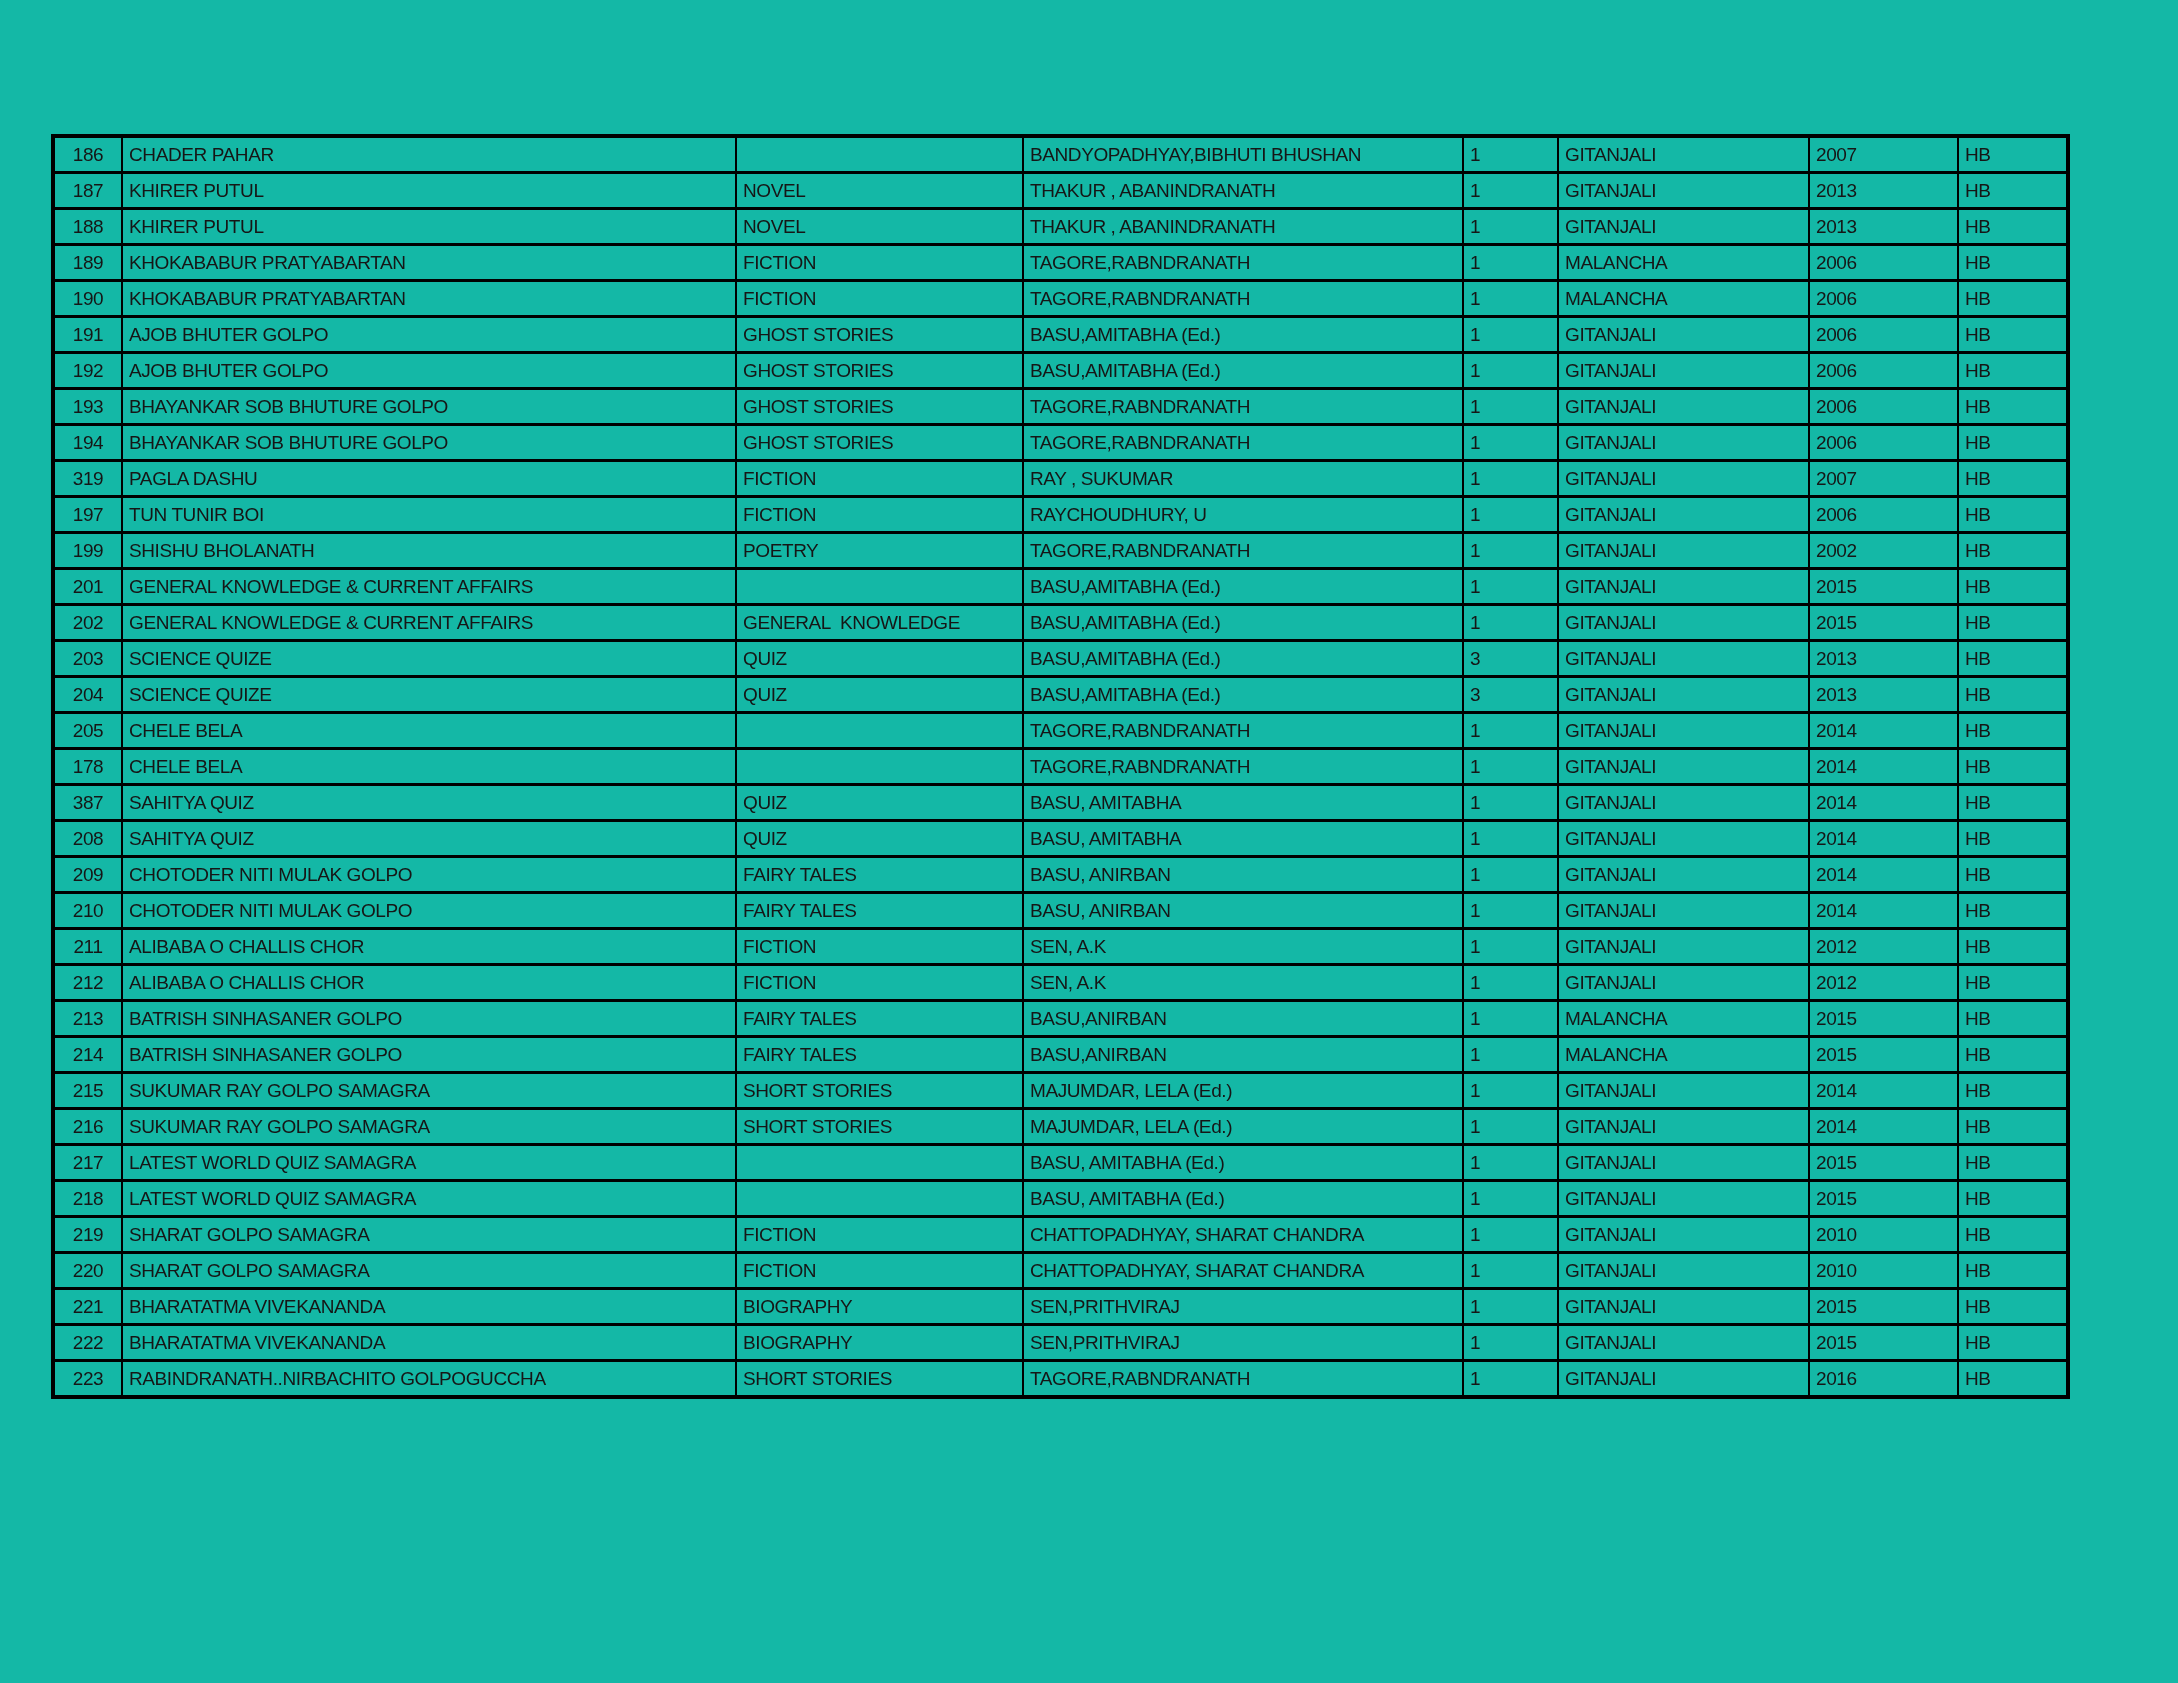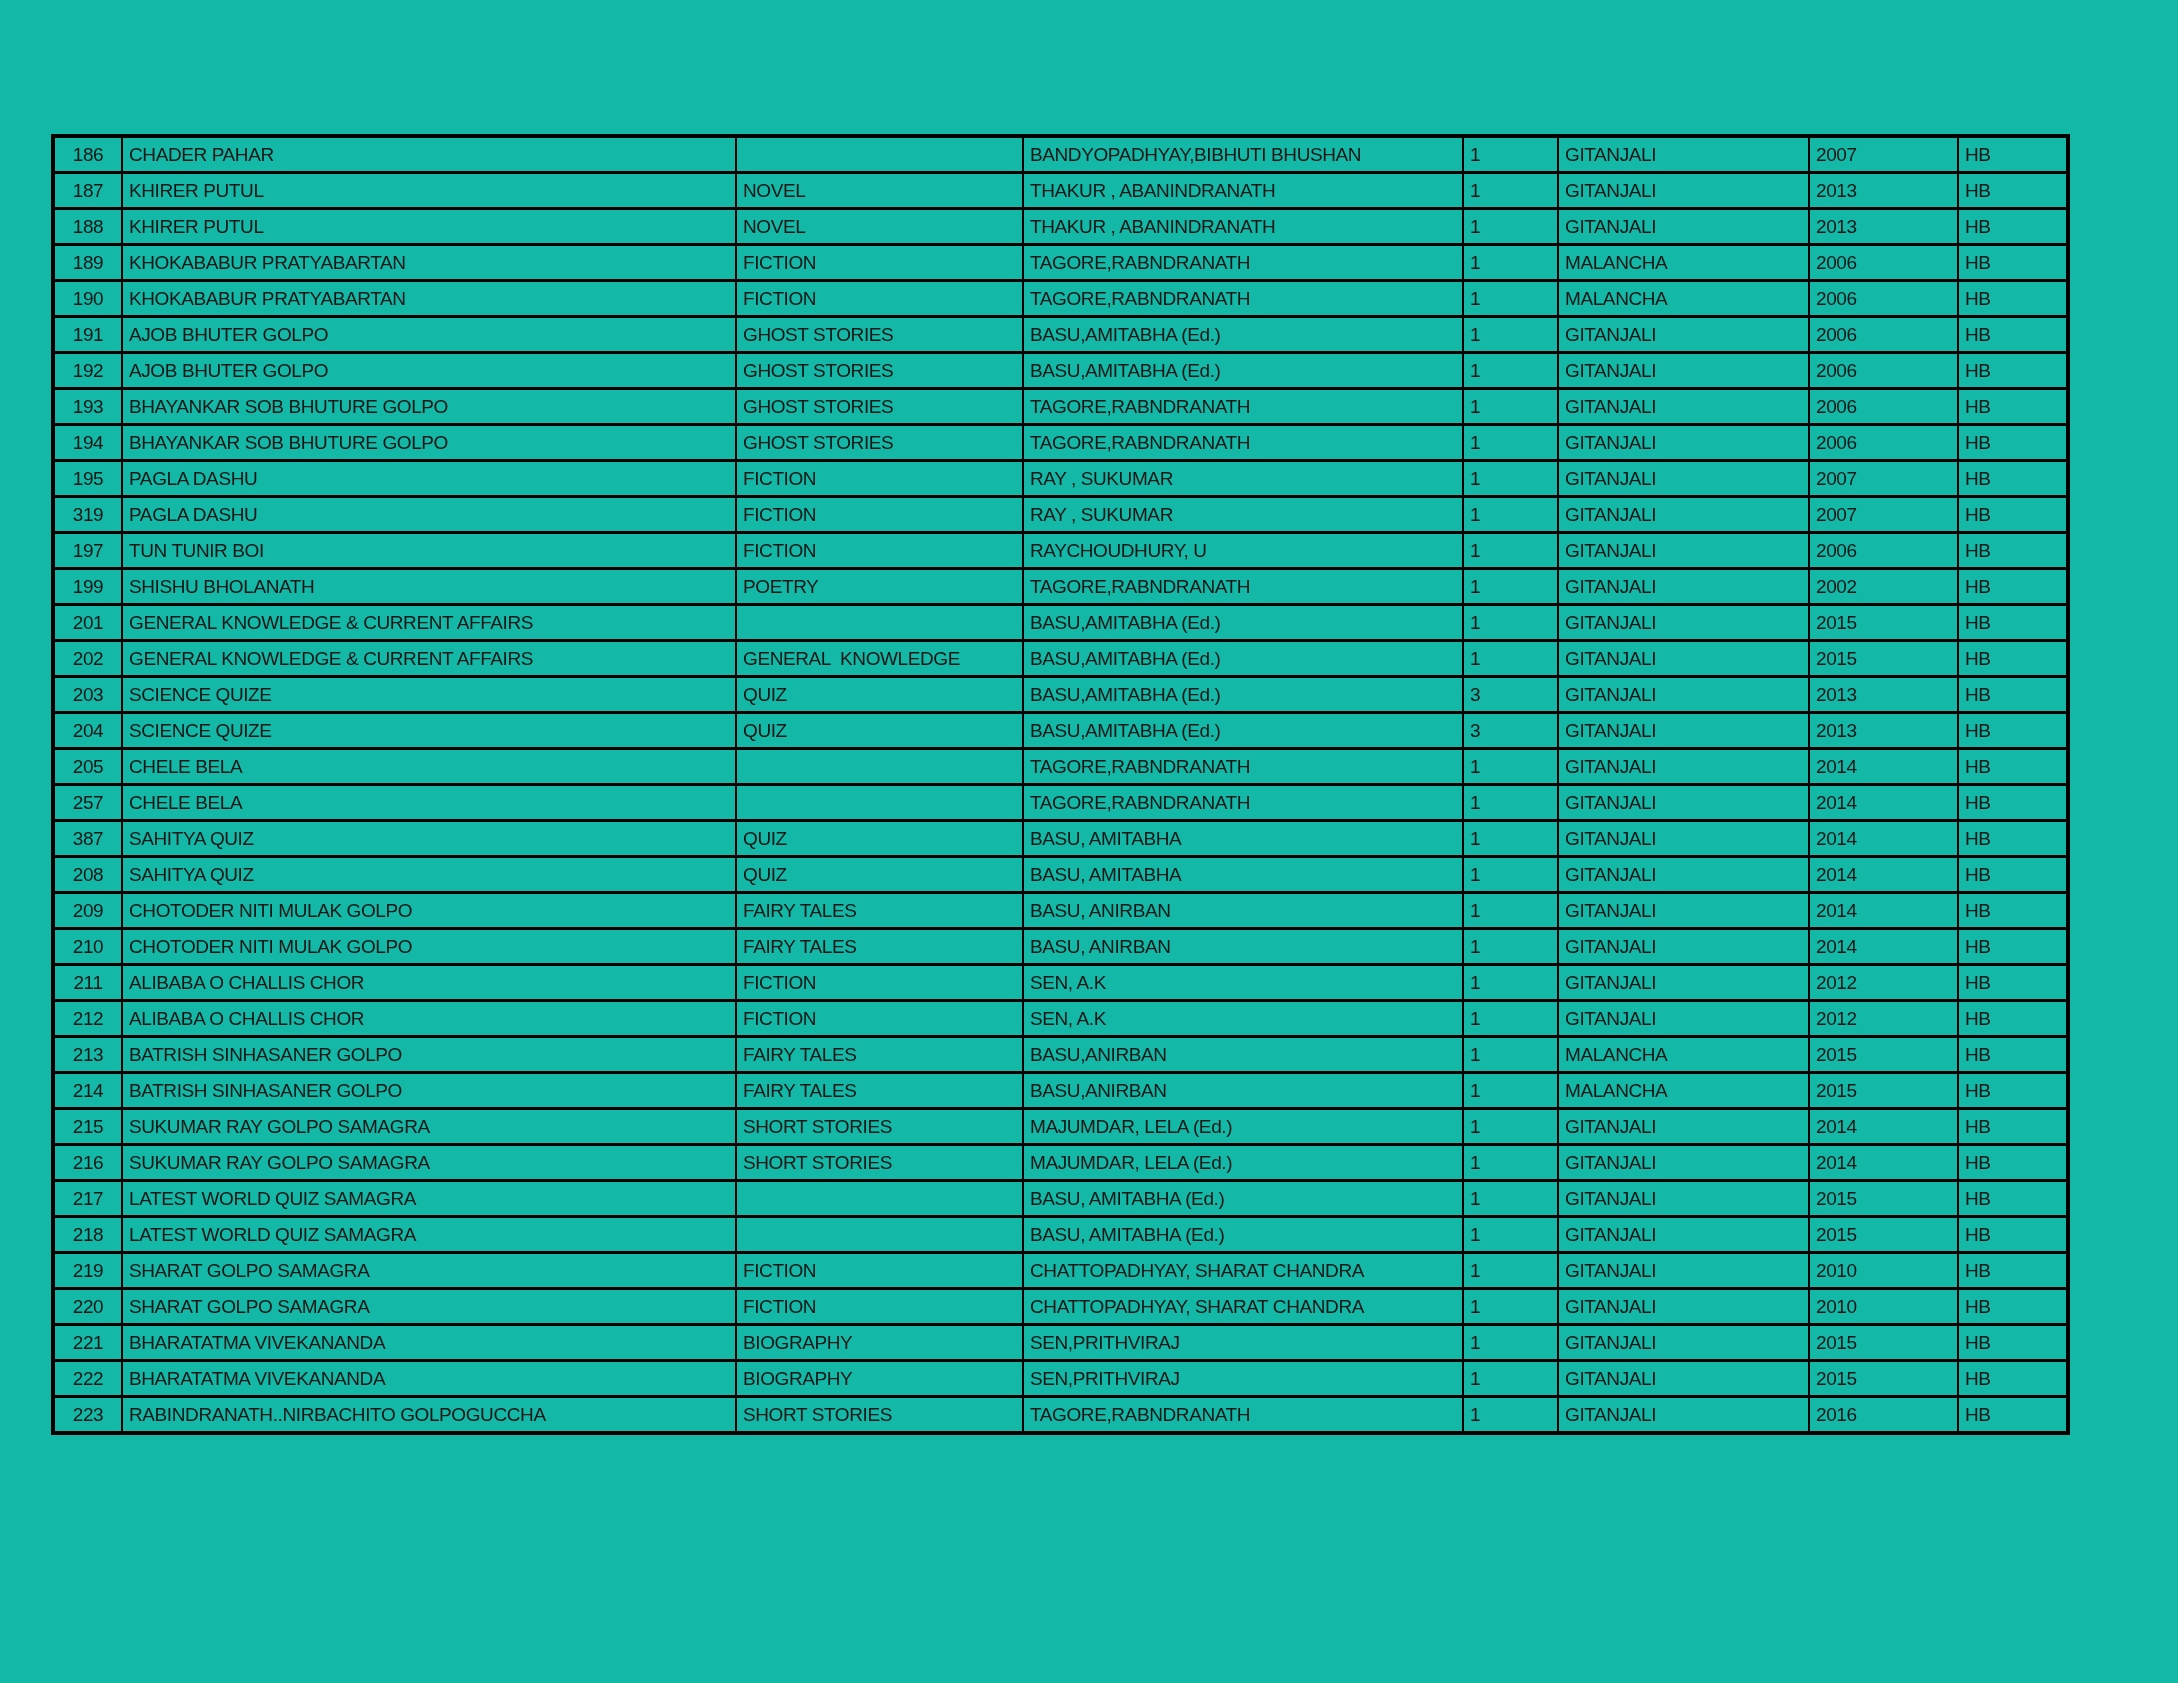--- a/index.html
+++ b/index.html
@@ -161,30 +161,20 @@
           <td class="col-serial">194</td>
           <td class="col-title">BHAYANKAR SOB BHUTURE GOLPO</td>
           <td class="col-genre">GHOST STORIES</td>
           <td class="col-author">TAGORE,RABNDRANATH</td>
           <td class="col-copies">1</td>
           <td class="col-publisher">GITANJALI</td>
           <td class="col-year">2006</td>
           <td class="col-binding">HB</td>
         </tr>
         <tr>
-          <td class="col-serial">195</td>
-          <td class="col-title">PAGLA DASHU</td>
-          <td class="col-genre">FICTION</td>
-          <td class="col-author">RAY , SUKUMAR</td>
-          <td class="col-copies">1</td>
-          <td class="col-publisher">GITANJALI</td>
-          <td class="col-year">2007</td>
-          <td class="col-binding">HB</td>
-        </tr>
-        <tr>
           <td class="col-serial">319</td>
           <td class="col-title">PAGLA DASHU</td>
           <td class="col-genre">FICTION</td>
           <td class="col-author">RAY , SUKUMAR</td>
           <td class="col-copies">1</td>
           <td class="col-publisher">GITANJALI</td>
           <td class="col-year">2007</td>
           <td class="col-binding">HB</td>
         </tr>
         <tr>
@@ -251,21 +241,21 @@
           <td class="col-serial">205</td>
           <td class="col-title">CHELE BELA</td>
           <td class="col-genre"></td>
           <td class="col-author">TAGORE,RABNDRANATH</td>
           <td class="col-copies">1</td>
           <td class="col-publisher">GITANJALI</td>
           <td class="col-year">2014</td>
           <td class="col-binding">HB</td>
         </tr>
         <tr>
-          <td class="col-serial">257</td>
+          <td class="col-serial">178</td>
           <td class="col-title">CHELE BELA</td>
           <td class="col-genre"></td>
           <td class="col-author">TAGORE,RABNDRANATH</td>
           <td class="col-copies">1</td>
           <td class="col-publisher">GITANJALI</td>
           <td class="col-year">2014</td>
           <td class="col-binding">HB</td>
         </tr>
         <tr>
           <td class="col-serial">387</td>

